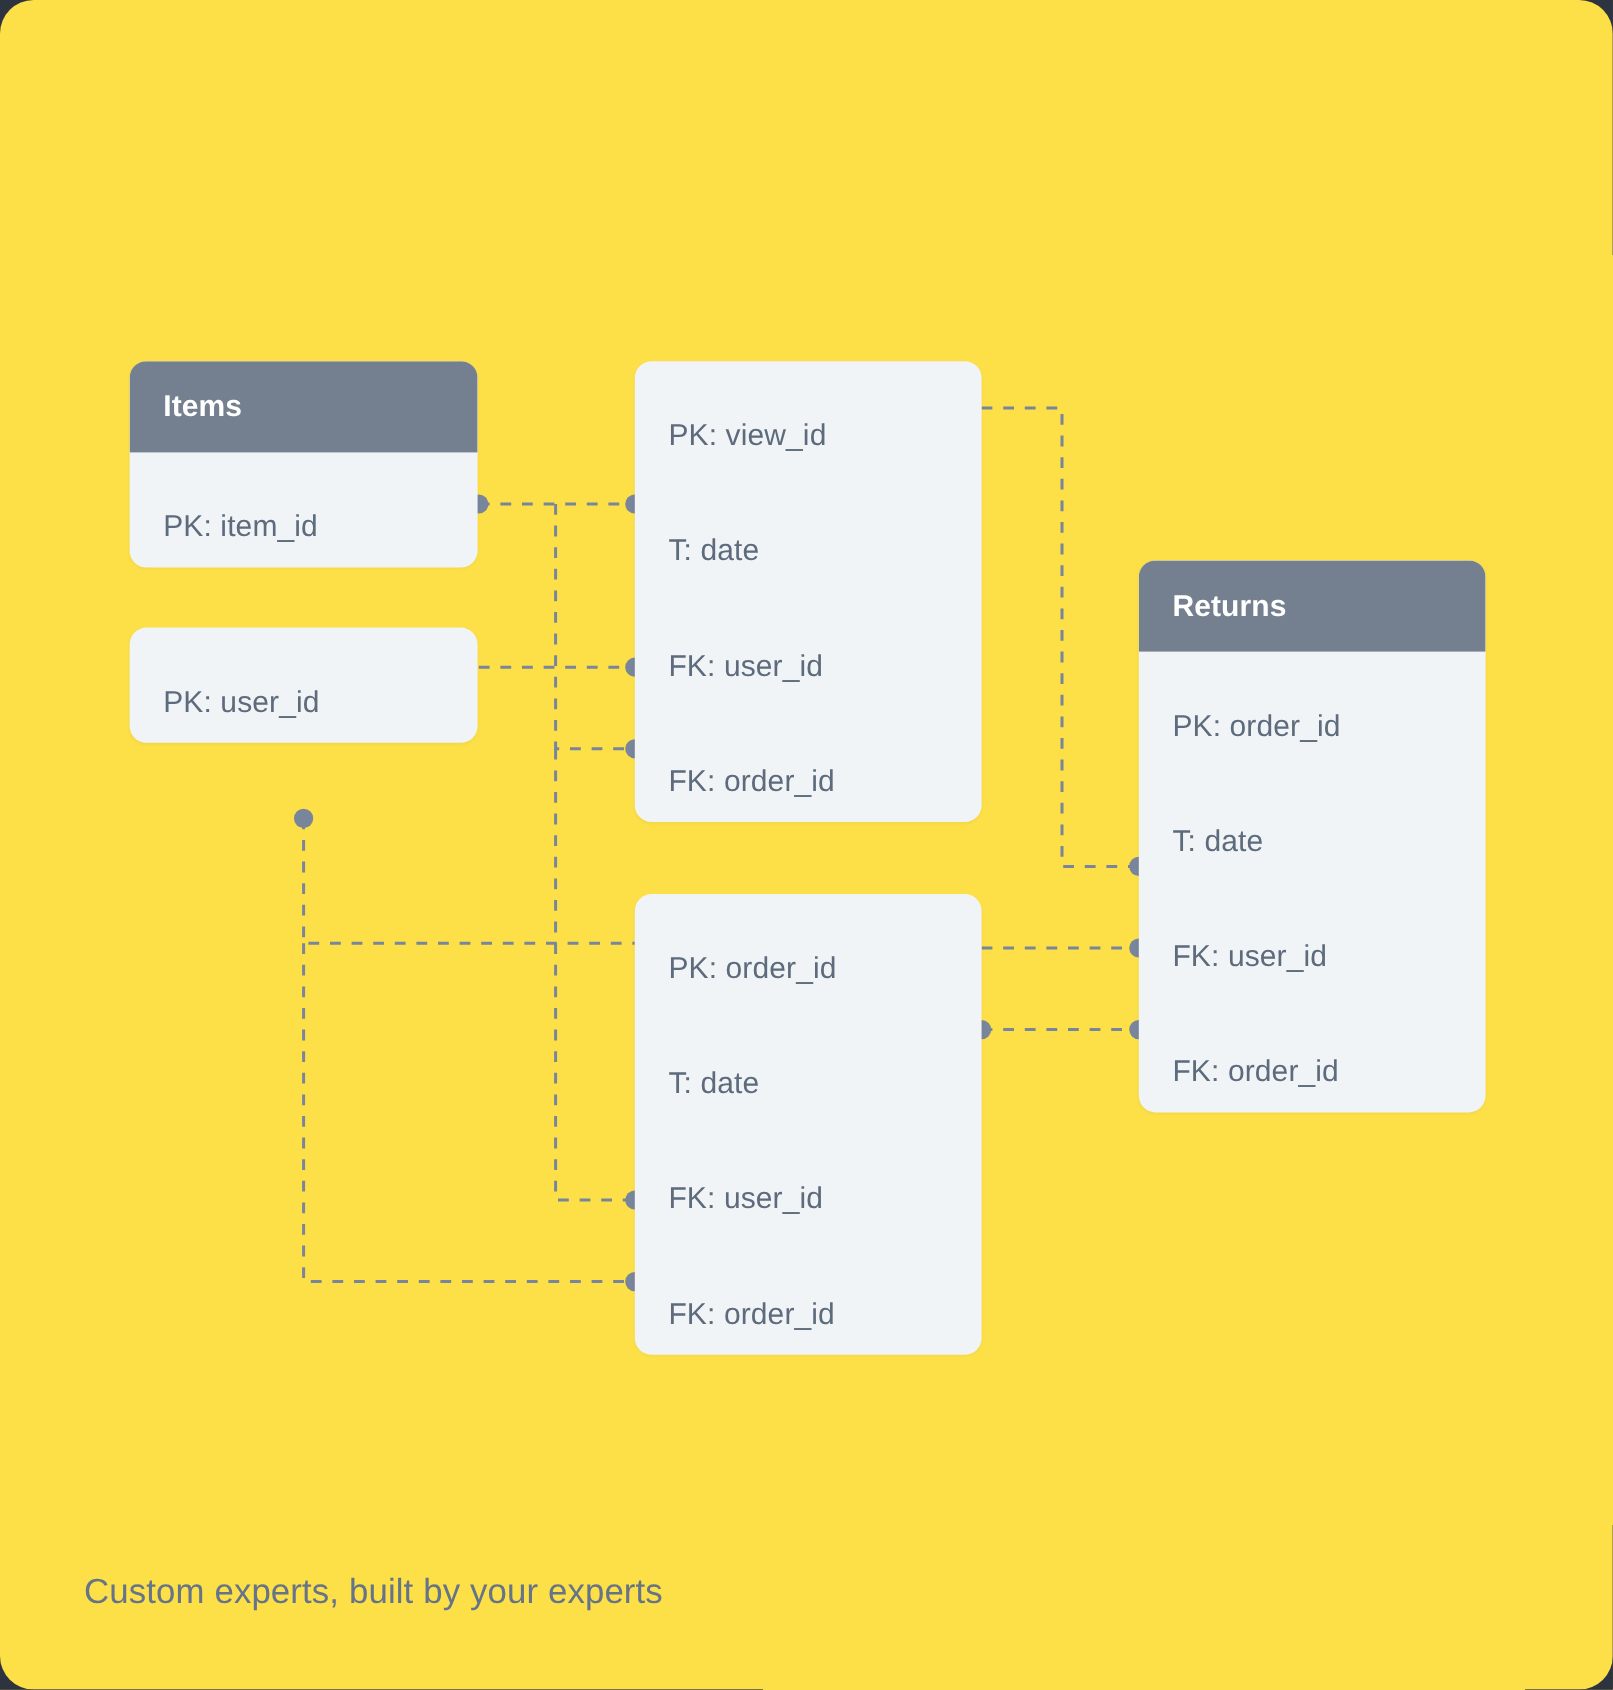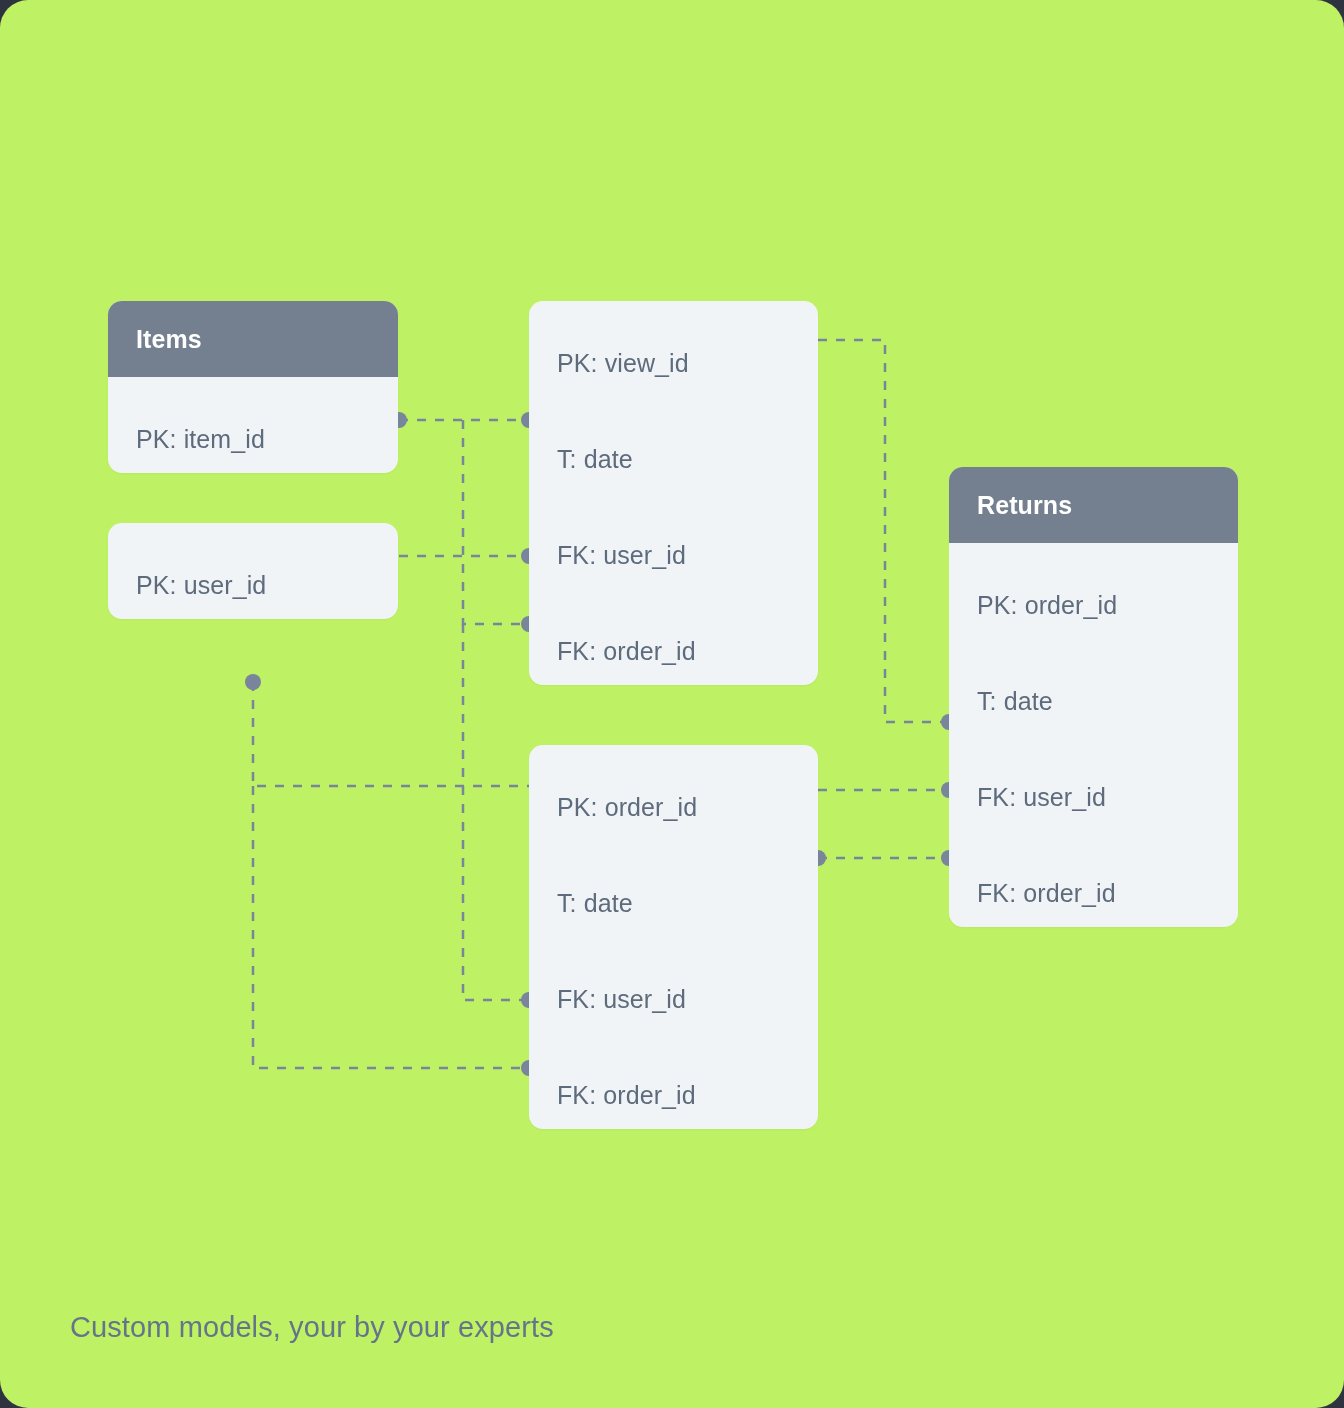--- a/index.html
+++ b/index.html
@@ -10,21 +10,21 @@
   body {
     width: 1344px;
     height: 1408px;
     font-family: "Liberation Sans", sans-serif;
     overflow: hidden;
   }
   #page {
     position: relative;
     width: 1344px;
     height: 1408px;
-    background: #bef264;
+    background: #fde047;
     border-radius: 28px;
     overflow: hidden;
   }
   #diagram {
     position: absolute;
     inset: 0;
   }
   #edges {
     position: absolute;
     left: 0;
@@ -140,14 +140,14 @@
           </div>
           <div class="card-body">
             <div class="field">PK: order_id</div>
             <div class="field">T: date</div>
             <div class="field">FK: user_id</div>
             <div class="field">FK: order_id</div>
           </div>
         </div>
       </div>
   </div>
-  <div class="caption">Custom models, your by your experts</div>
+  <div class="caption">Custom experts, built by your experts</div>
 </div>
 
 </body></html>

